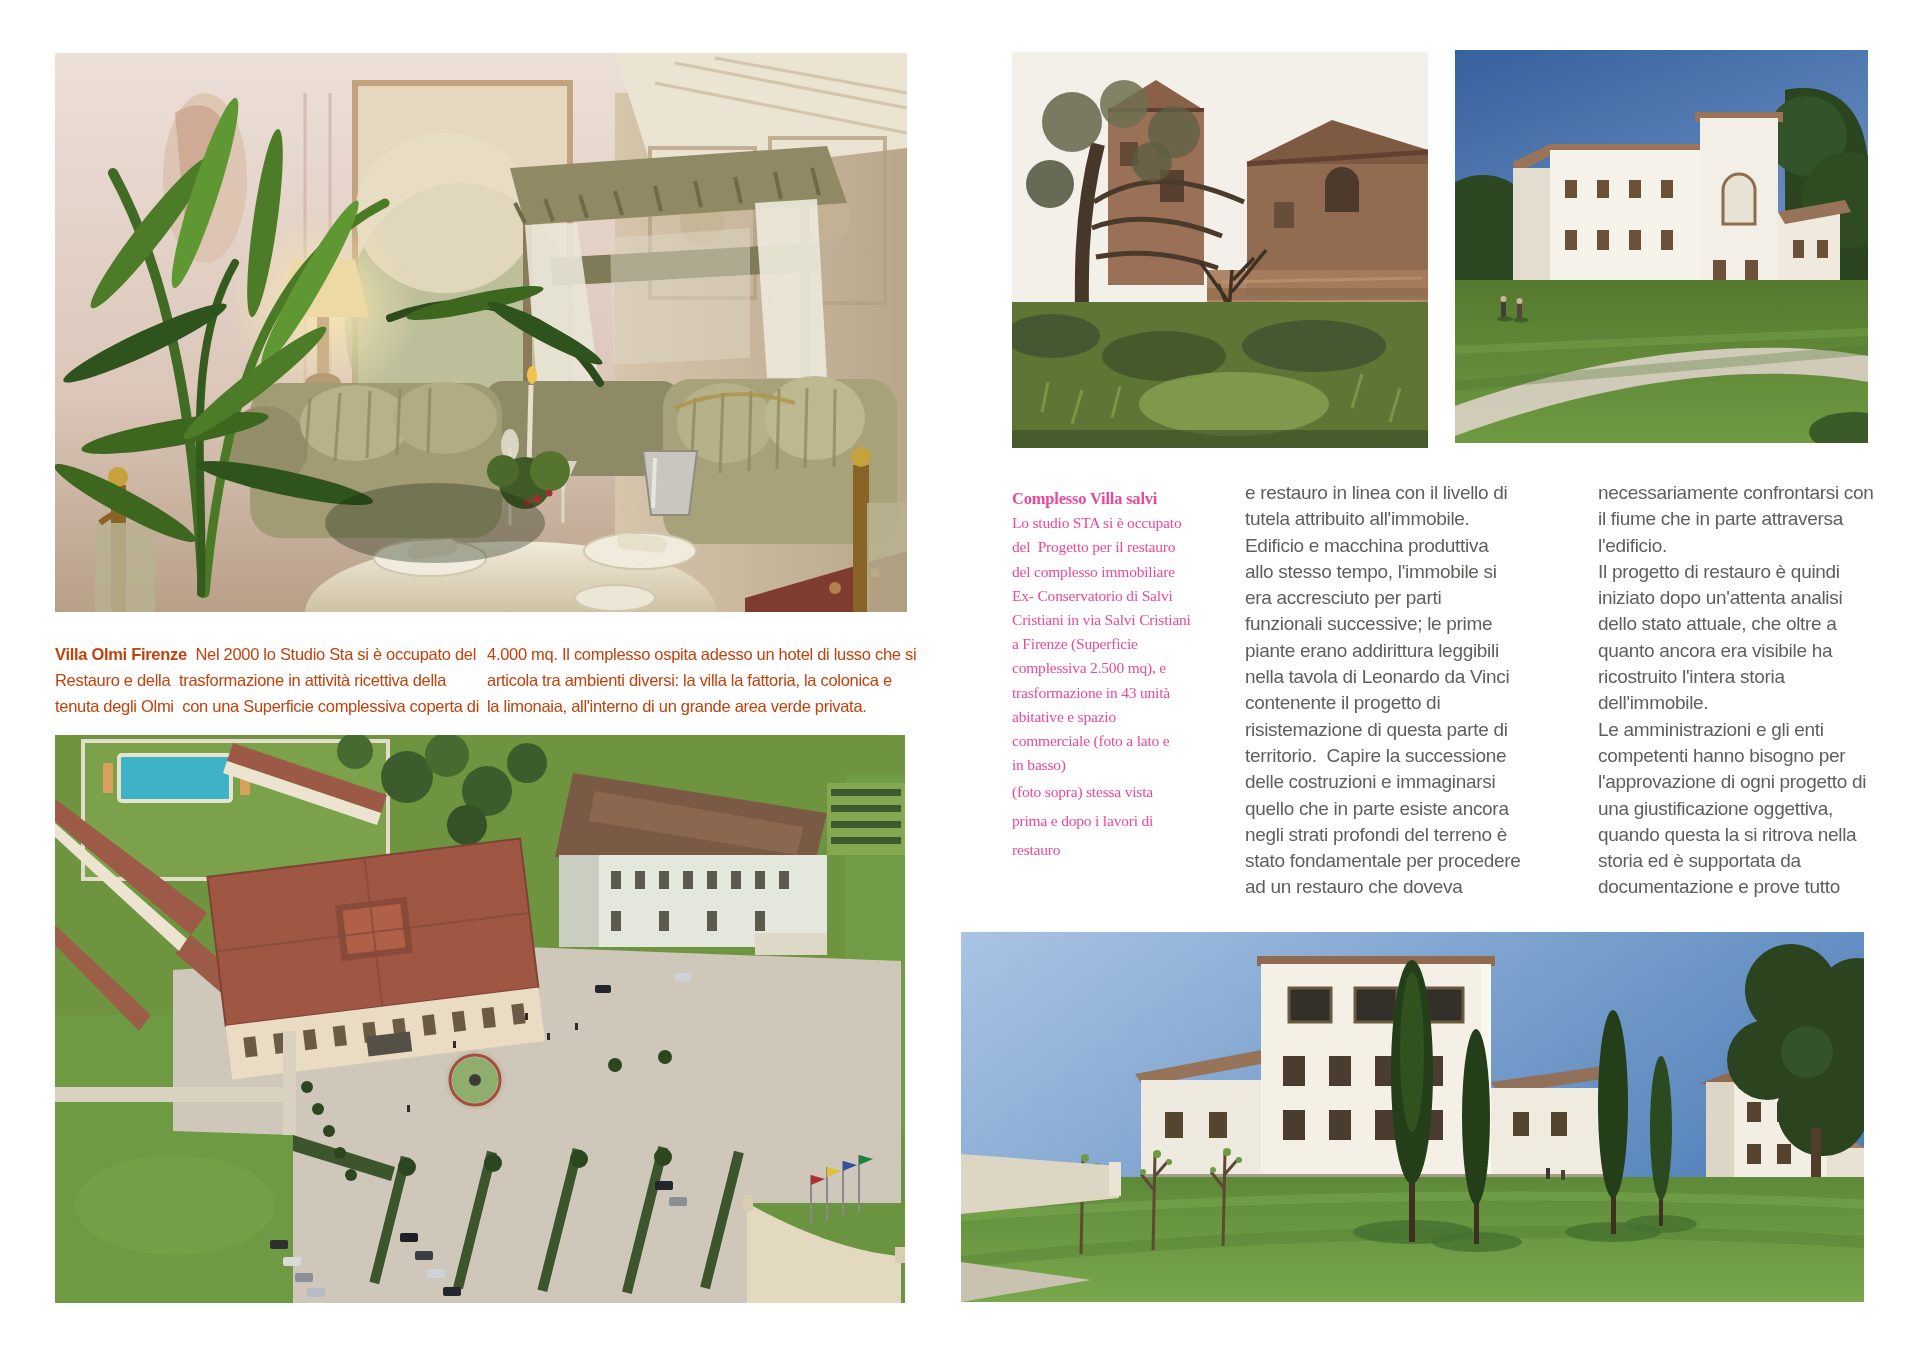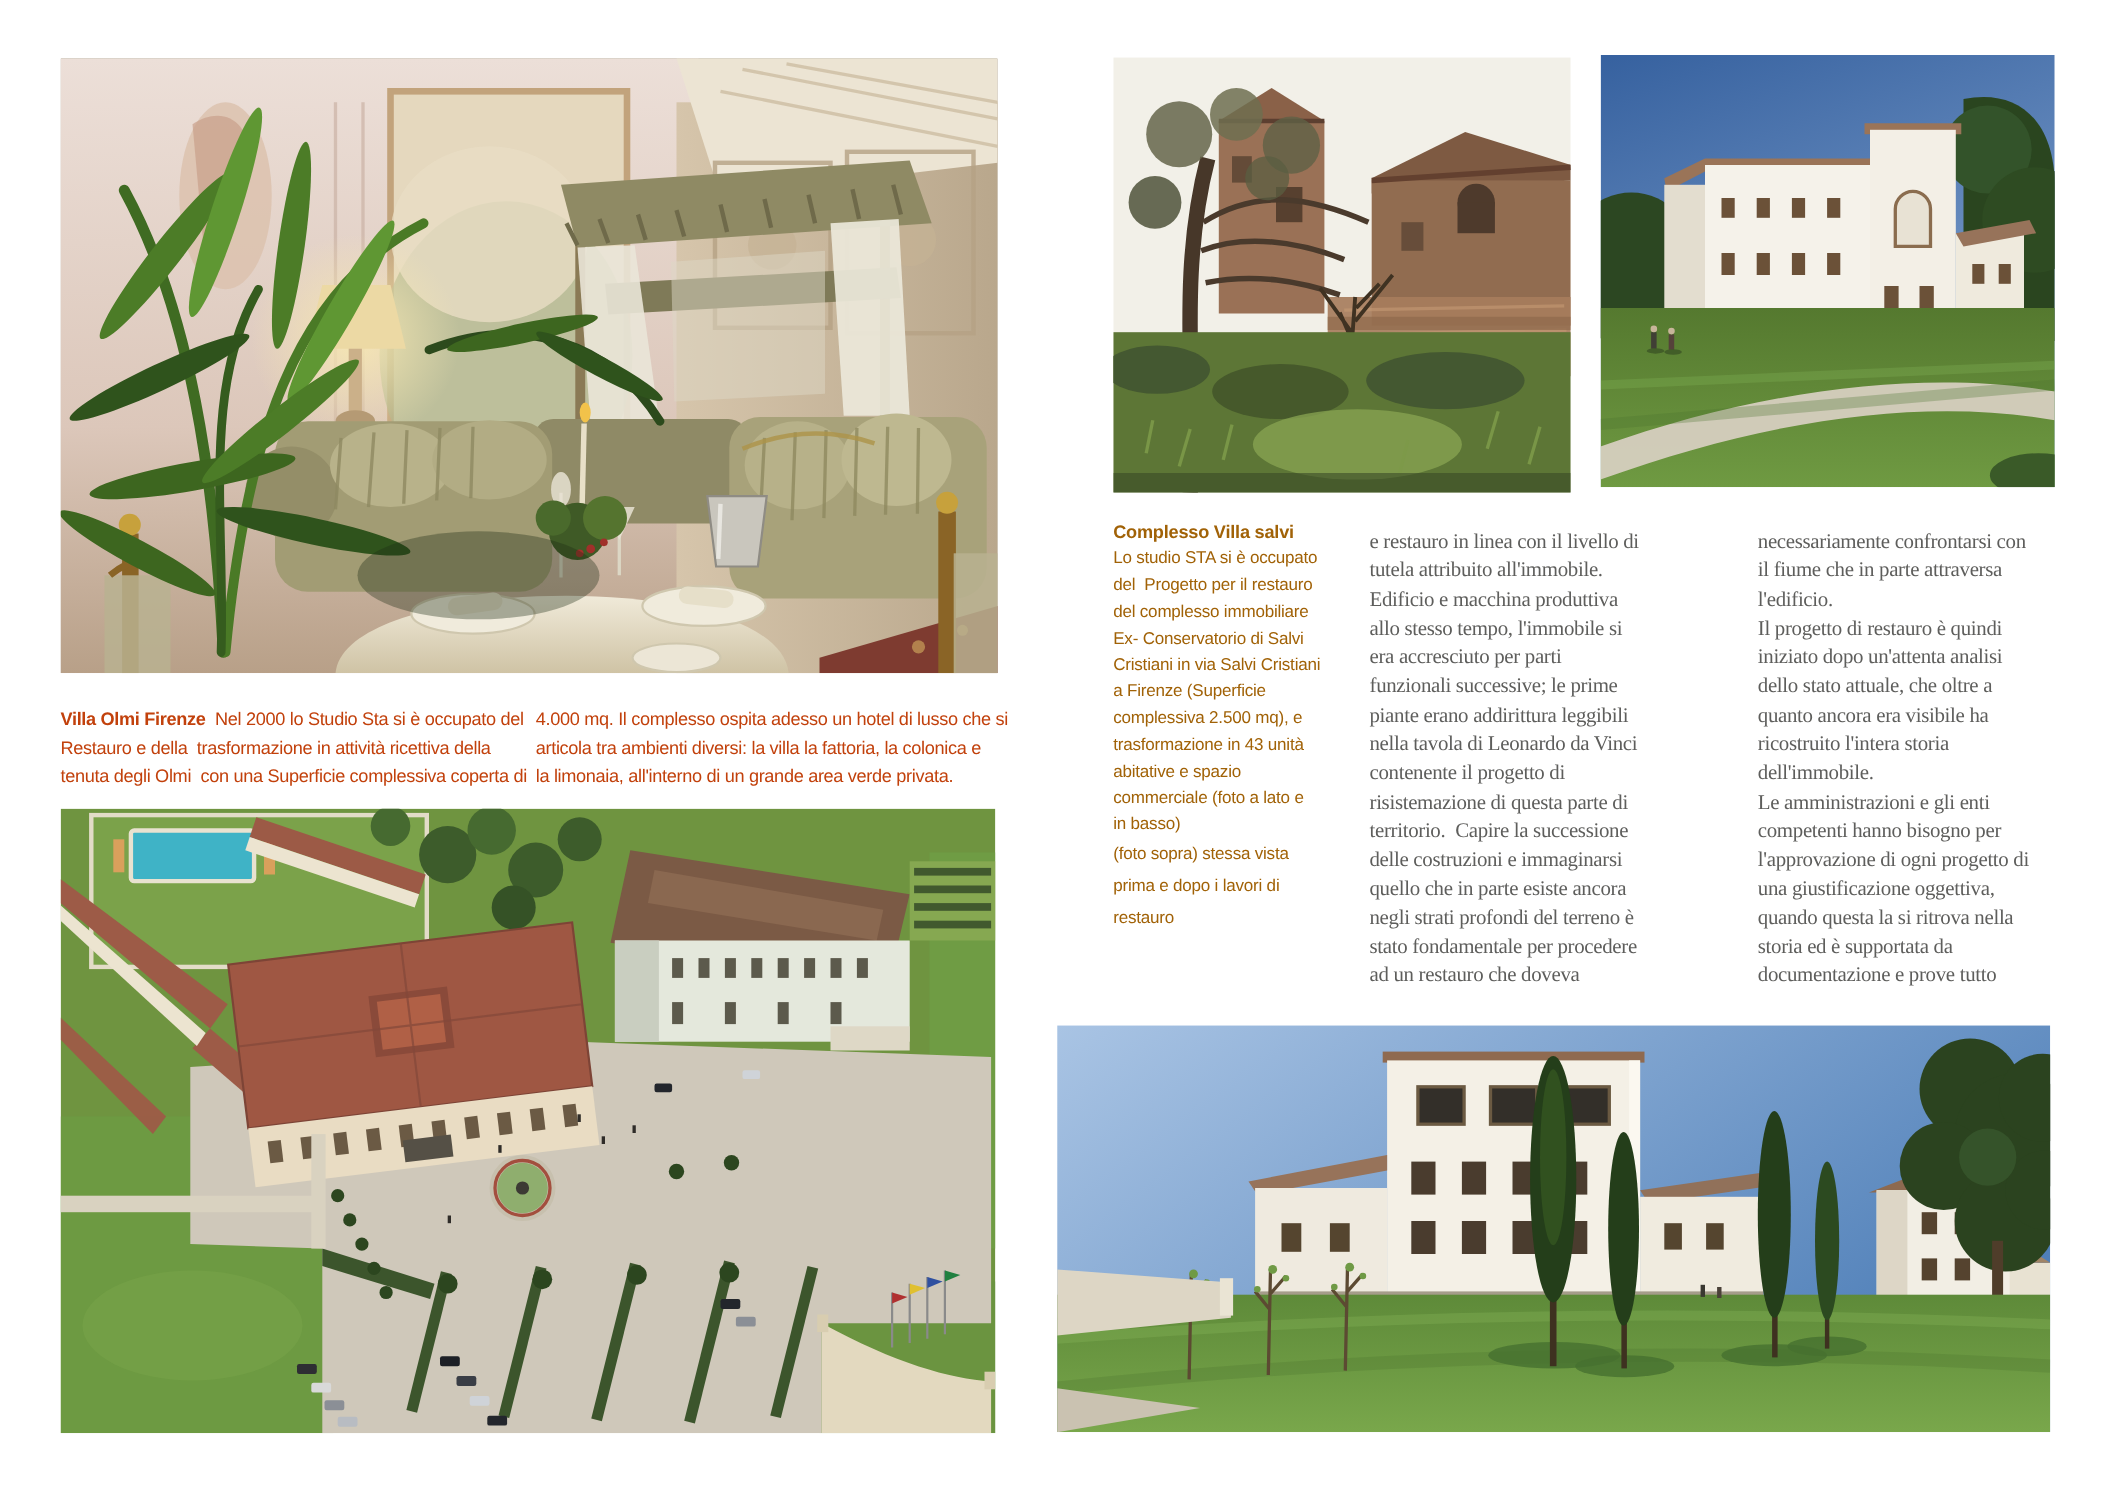--- a/index.html
+++ b/index.html
@@ -12,29 +12,29 @@
 
   .caption {
     position:absolute; top:624px; white-space:pre;
     font-size:16.5px; line-height:26px; letter-spacing:-0.3px; color:#c2410c;
   }
   .caption b { font-weight:700; }
   #cap-col1 { left:55px; }
   #cap-col2 { left:487px; }
 
   .label-col {
-    position:absolute; left:1012px; top:472px; width:235px; white-space:pre;
-    font-size:15.5px; line-height:24.2px; letter-spacing:-0.2px; color:#a16207;
+    position:absolute; left:1012px; top:487px; width:235px; white-space:pre;
+    font-size:15.5px; line-height:24.2px; letter-spacing:-0.2px; color:#ec4899;font-family:Liberation Serif, serif;
   }
   .label-col .ttl { font-weight:700; font-size:16.5px; display:block; }
   .label-col .note { display:block; line-height:29px; }
 
   .serif-col {
     position:absolute; top:480px; width:330px; white-space:pre;
-    font-family:Liberation Serif, serif;
+    font-family:Liberation Sans, sans-serif;
     font-size:19px; line-height:26.3px; letter-spacing:-0.3px; color:#5e5e5c;
   }
   #serif-mid   { left:1245px; }
   #serif-right { left:1572px;margin-left:26px; }
 </style>
 </head>
 <body>
 
 <div class="page">
 

